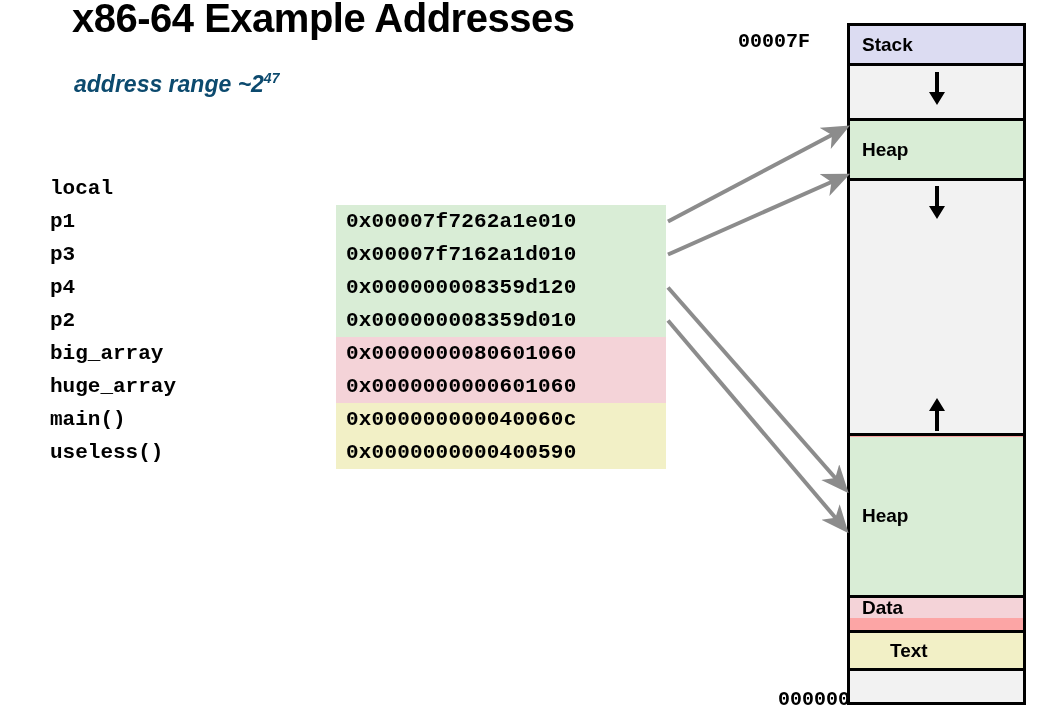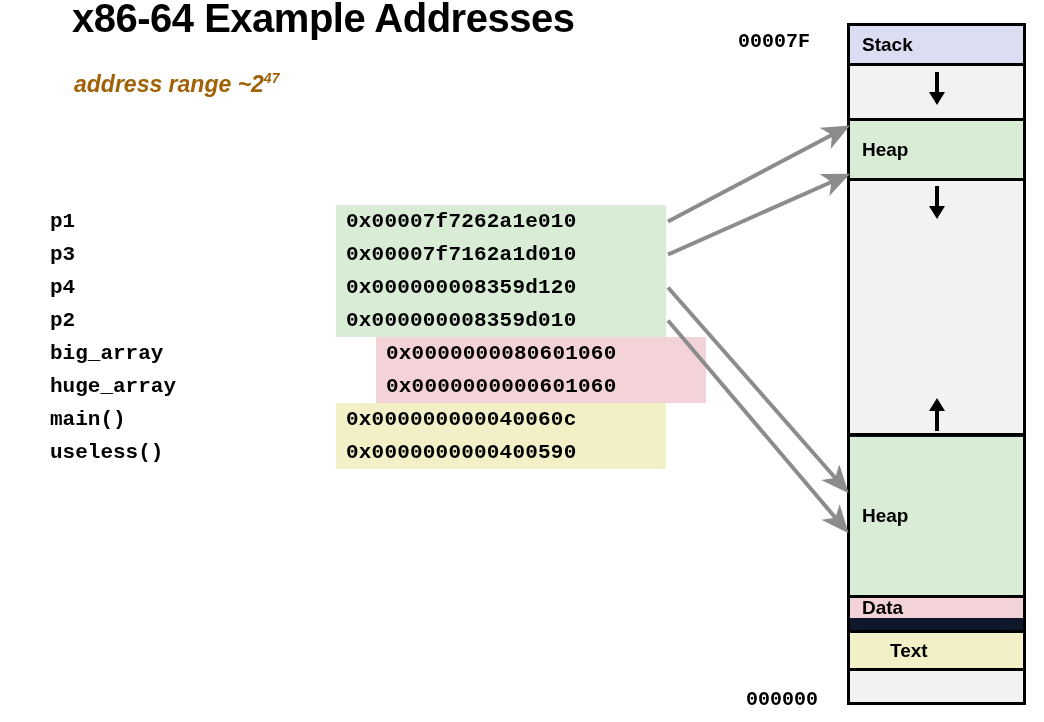--- a/index.html
+++ b/index.html
@@ -23,21 +23,21 @@
     letter-spacing: -0.5px;
     white-space: nowrap;
   }
   #subtitle {
     position: absolute;
     left: 74px; top: 70px;
     font-family: "Liberation Sans", sans-serif;
     font-size: 23px;
     font-weight: bold;
     font-style: italic;
-    color: #a16207;
+    color: #0c4a6e;
     white-space: nowrap;
   }
   #subtitle .sup {
     font-size: 14px;
     vertical-align: super;
     font-style: italic;
     font-weight: bold;
   }
 
   
@@ -70,30 +70,30 @@
     font-size: 21px;
     font-weight: bold;
     color: #000000;
     white-space: pre;
     line-height: 33px;
     padding-left: 10px;
     letter-spacing: 0.2px;
   }
   .hl-stack { background: #dcdcf2; }
   .hl-heap  { background: #d9edd6; }
-  .hl-data  { background: #f4d3d8; margin-left: 40px; }
+  .hl-data  { background: #f4d3d8; }
   .hl-text  { background: #f2f0c6; }
 
   
   #mem-diagram {
     position: absolute;
     left: 847px; top: 23px;
     width: 179px; height: 682px;
     border: 3px solid #000000;
-    background: #0f172a;
+    background: #fca5a5;
   }
   .mem-block {
     position: absolute;
     left: 0; width: 173px;
     display: flex;
     align-items: center;
   }
   .mem-label {
     font-family: "Liberation Sans", sans-serif;
     font-size: 19px;
@@ -117,39 +117,40 @@
   
   .edge-label {
     position: absolute;
     font-family: "Liberation Mono", monospace;
     font-size: 20px;
     font-weight: bold;
     color: #000000;
     white-space: nowrap;
   }
   #label-top    { left: 738px; top: 5px; margin-top: 25px; }
-  #label-bottom { left: 746px; top: 688px; }
+  #label-bottom { left: 778px; top: 688px; }
 
   
   #arrows {
     position: absolute;
     left: 0; top: 0;
     width: 1044px; height: 722px;
     pointer-events: none;
   }
 </style>
 </head>
 <body>
 
 <div id="title">x86-64 Example Addresses</div>
 
 <div id="subtitle"><span>address range ~2</span><span class="sup">47</span></div>
 
 <div id="addr-table">
     <div class="addr-row">
+      <div class="addr-name">local</div>
     </div>
     <div class="addr-row">
       <div class="addr-name">p1</div>
       <div class="addr-value hl-heap">0x00007f7262a1e010</div>
     </div>
     <div class="addr-row">
       <div class="addr-name">p3</div>
       <div class="addr-value hl-heap">0x00007f7162a1d010</div>
     </div>
     <div class="addr-row">

